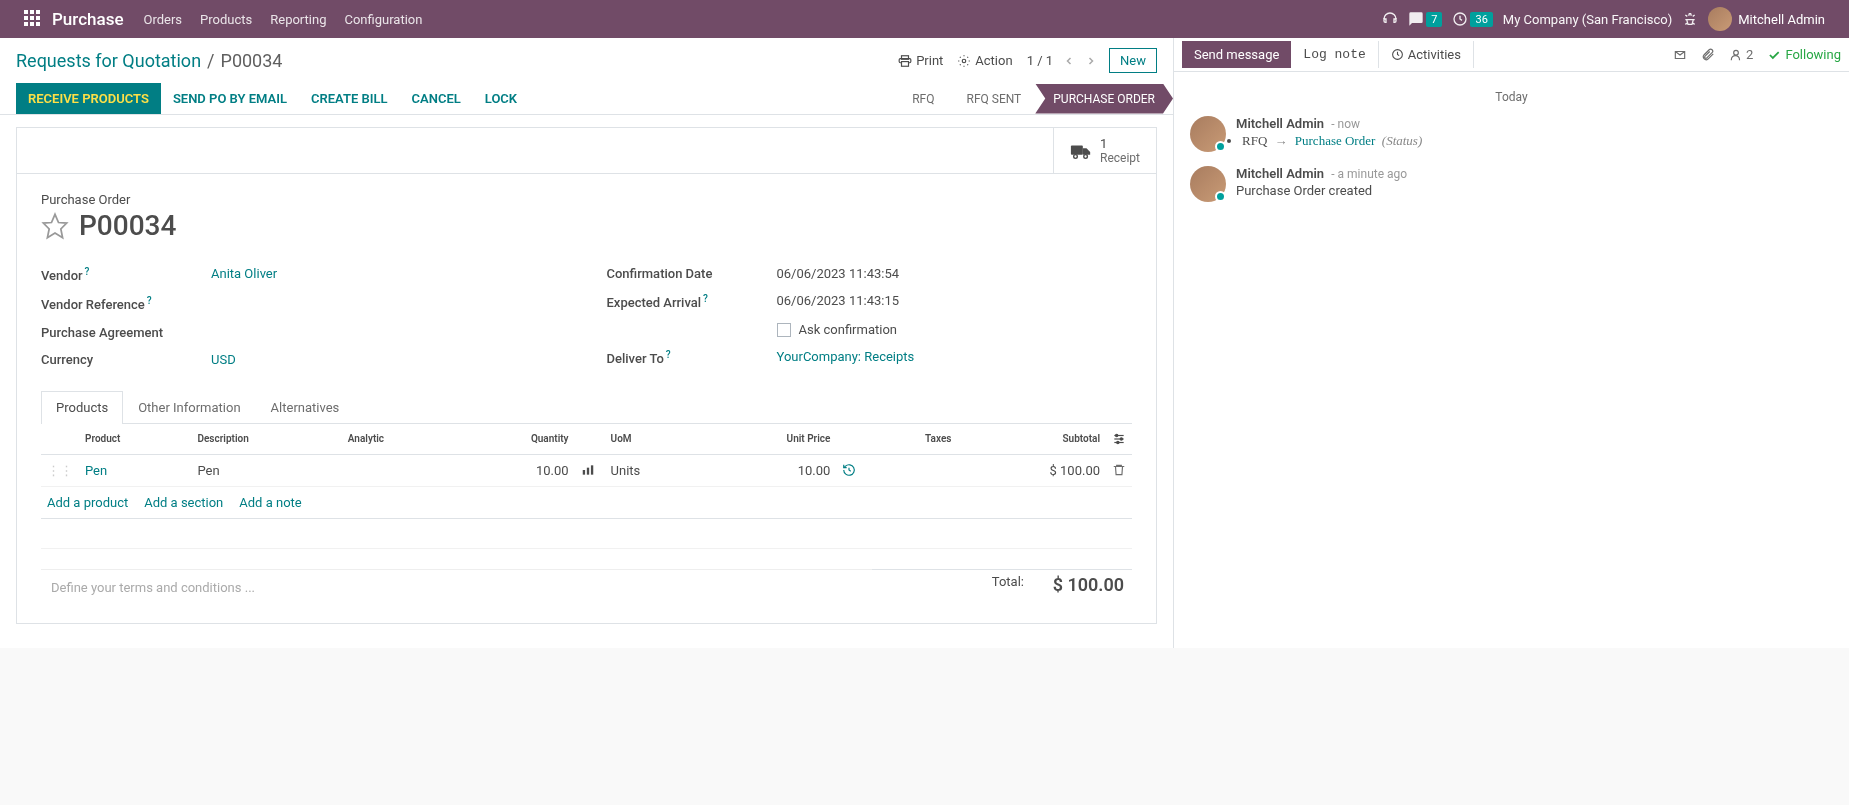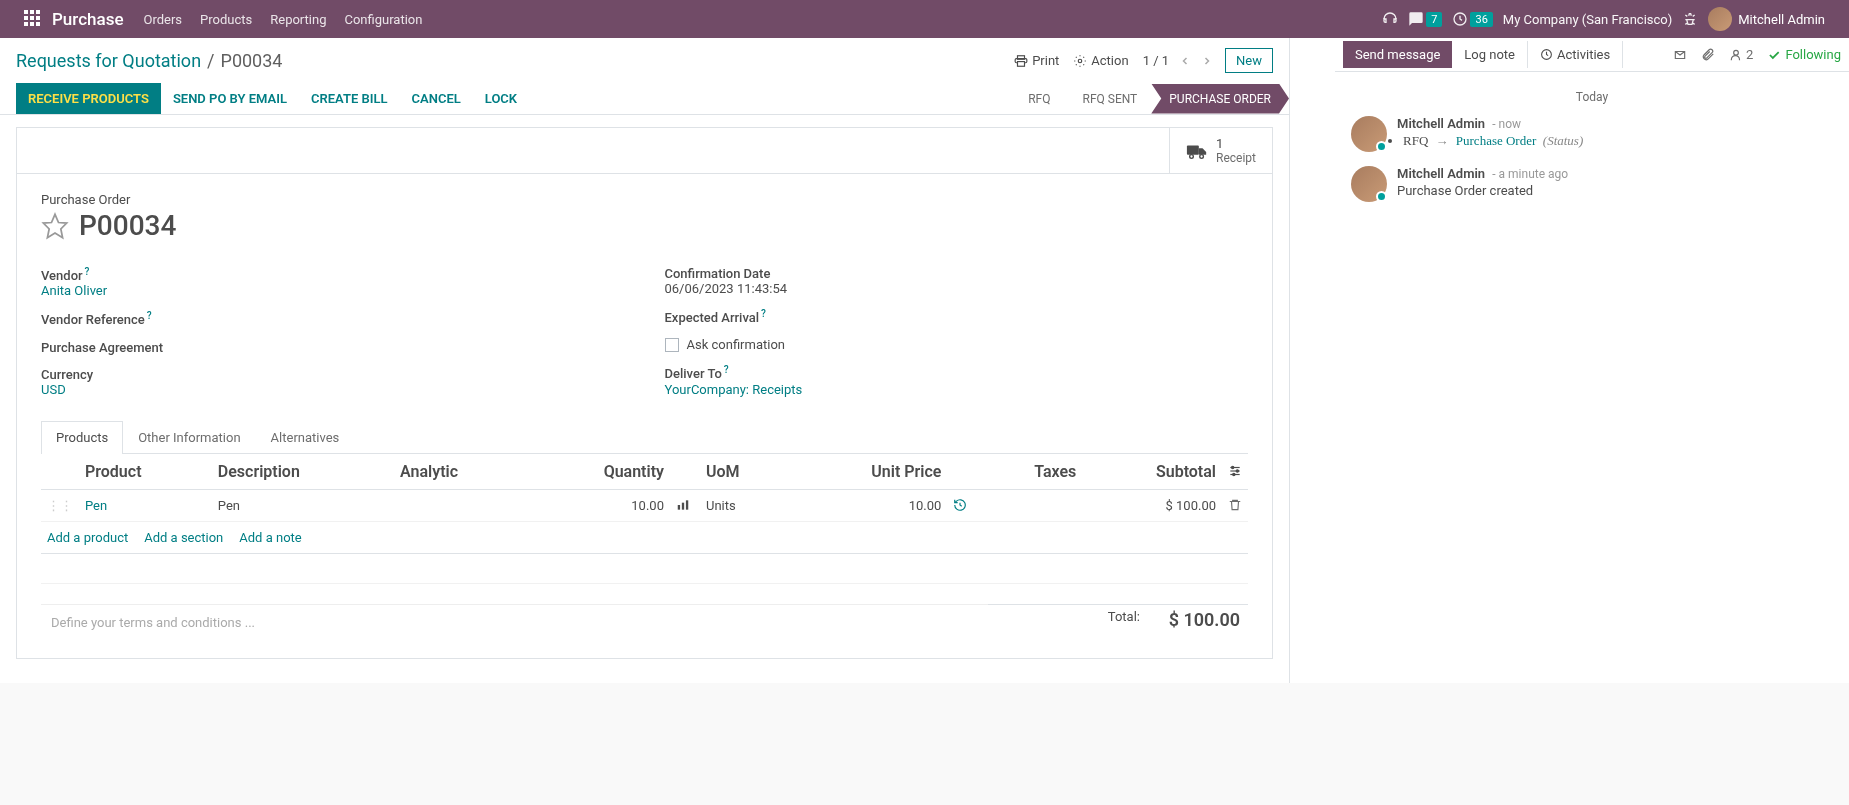--- a/index.html
+++ b/index.html
@@ -14,21 +14,21 @@
 .topbar .tray { display: flex; align-items: center; gap: 10px; }
 .tray-icon { color: rgba(255,255,255,0.9); cursor: pointer; display: flex; align-items: center; }
 .badge { background: #00a09d; color: #fff; font-size: 11px; padding: 1px 5px; border-radius: 2px; margin-left: 2px; }
 .company-name { color: rgba(255,255,255,0.95); font-size: 13px; }
 .avatar { width: 24px; height: 24px; border-radius: 50%; background: linear-gradient(135deg,#a87c5f,#c99b76); display:inline-block; }
 .user-block { display: flex; align-items: center; gap: 6px; }
 
 
 .main { display: flex; }
 .content { flex: 1; background: #fff; }
-.sidebar-right { width: 560px; background: #fff; border-left: 1px solid #dee2e6; padding-left: 45px; }
+.sidebar-right { width: 676px; background: #fff; border-left: 1px solid #dee2e6; }
 
 
 .controlbar { display: flex; align-items: center; padding: 10px 16px; }
 .breadcrumb { font-size: 18px; color: #017E84; display: flex; align-items: center; gap: 6px; }
 .breadcrumb .current { color: #5f5f5f; }
 .breadcrumb .sep { color: #5f5f5f; }
 .controlbar .spacer { flex: 1; }
 .cb-btn { color: #4c4c4c; font-size: 13px; margin-left: 14px; cursor: pointer; display: flex; align-items: center; gap: 4px; }
 .pager { color: #4c4c4c; margin-left: 14px; display: flex; align-items: center; gap: 10px; }
 .chevron { color: #aaa; cursor: pointer; }
@@ -55,55 +55,55 @@
 .stat-btn .lbl { font-size: 12px; color: #6d6d6d; }
 
 .form-body { padding: 18px 24px; }
 .doc-type { font-size: 13px; color: #4c4c4c; }
 .doc-title-row { display: flex; align-items: center; gap: 10px; margin-top: 2px; }
 .star-icon { width: 28px; height: 28px; }
 .doc-title { font-size: 28px; font-weight: 500; color: #4c4c4c; }
 
 .fields { display: flex; gap: 40px; margin-top: 18px; }
 .col { flex: 1; }
-.field-row { display: flex; padding: 6px 0; font-size: 13px; flex-direction: column; }
+.field-row { display: flex; padding: 6px 0; font-size: 13px; }
 .field-label { width: 170px; color: #4c4c4c; font-weight: 500; }
 .field-label .sup { color: #017E84; font-size: 10px; vertical-align: super; margin-left: 2px; }
 .field-val { flex: 1; color: #4c4c4c; }
 .field-val.link { color: #017E84; cursor: pointer; }
 .checkbox { display: flex; align-items: center; gap: 8px; }
 .cb { width: 14px; height: 14px; border: 1px solid #adb5bd; background: #fff; display: inline-block; }
 
 .tabs { display: flex; border-bottom: 1px solid #dee2e6; margin-top: 18px; }
 .tab { padding: 8px 14px; font-size: 13px; color: #6d6d6d; cursor: pointer; border: 1px solid transparent; border-bottom: none; }
 .tab.active { border-color: #dee2e6; background: #fff; color: #4c4c4c; margin-bottom: -1px; }
 
 .lines-table { width: 100%; border-collapse: collapse; margin-top: 0; }
-.lines-table th { text-align: left; font-size: 16px; font-weight: 600; padding: 8px 6px; border-bottom: 1px solid #dee2e6; color: #4c4c4c; margin-top: 8px; }
+.lines-table th { text-align: left; font-size: 10px; font-weight: 600; padding: 8px 6px; border-bottom: 1px solid #dee2e6; color: #4c4c4c; margin-top: 8px; }
 .lines-table th.num, .lines-table td.num { text-align: right; }
 .lines-table td { padding: 8px 6px; font-size: 13px; border-bottom: 1px solid #f1f1f1; }
 .lines-table td.link { color: #017E84; cursor: pointer; }
 .handle { color: #ccc; cursor: grab; }
 .trash { color: #6d6d6d; cursor: pointer; }
 
 .add-links { padding: 8px 6px; display: flex; gap: 16px; border-bottom: 1px solid #dee2e6; }
 .add-links span { color: #017E84; cursor: pointer; font-size: 13px; }
 
 .totals-row { display: flex; margin-top: 20px; }
 .terms { flex: 1; padding: 10px; color: #aaa; font-size: 13px; border-top: 1px solid #eee; }
 .totals { width: 260px; border-top: 1px solid #dee2e6; padding-top: 0; }
 .total-line { display: flex; justify-content: flex-end; gap: 20px; padding: 4px 8px; font-size: 13px; }
 .total-line .lbl { color: #4c4c4c; }
 .total-line .val { font-size: 18px; font-weight: 600; color: #4c4c4c; min-width: 80px; text-align: right; }
 
 
 .chatter-top { display: flex; align-items: center; border-bottom: 1px solid #dee2e6; padding: 0 8px; height: 34px; background:#fff; }
 .chatter-top .btn { padding: 6px 12px; font-size: 13px; cursor: pointer; }
 .chatter-top .btn.primary { background: #714B67; color: #fff; }
-.chatter-top .btn.secondary { color: #4c4c4c; }
+.chatter-top .btn.secondary { color: #4c4c4c; font-family: Liberation Mono, monospace; }
 .chatter-top .btn.activities { color: #4c4c4c; border-left: 1px solid #dee2e6; border-right: 1px solid #dee2e6; display:flex; align-items:center; gap:4px;}
 .chatter-top .spacer { flex: 1; }
 .chatter-icons { display: flex; align-items: center; gap: 14px; color: #6d6d6d; }
 .follow { color: #28a745; display: flex; align-items: center; gap: 4px; }
 
 .messages { padding: 12px 16px; }
 .day-sep { text-align: center; color: #6d6d6d; font-size: 12px; margin: 6px 0 12px; position: relative; }
 .msg { display: flex; gap: 10px; margin-bottom: 14px; }
 .msg .av { position:relative; width: 36px; }
 .msg .av .circle { width: 36px; height: 36px; border-radius: 50%; background: linear-gradient(135deg,#a87c5f,#c99b76); }
@@ -278,20 +278,21 @@
                 <span class="field-val link">USD</span>
               </div>
             </div>
             <div class="col">
               <div class="field-row">
                 <span class="field-label">Confirmation Date</span>
                 <span class="field-val">06/06/2023 11:43:54</span>
               </div>
               <div class="field-row">
                 <span class="field-label"><span>Expected Arrival</span><span class="sup">?</span></span>
+                <span class="field-val">06/06/2023 11:43:15</span>
               </div>
               <div class="field-row">
                 <span class="field-label"></span>
                 <span class="field-val checkbox">
                   <span class="cb"></span>
                   <span>Ask confirmation</span>
                 </span>
               </div>
               <div class="field-row">
                 <span class="field-label"><span>Deliver To</span><span class="sup">?</span></span>

